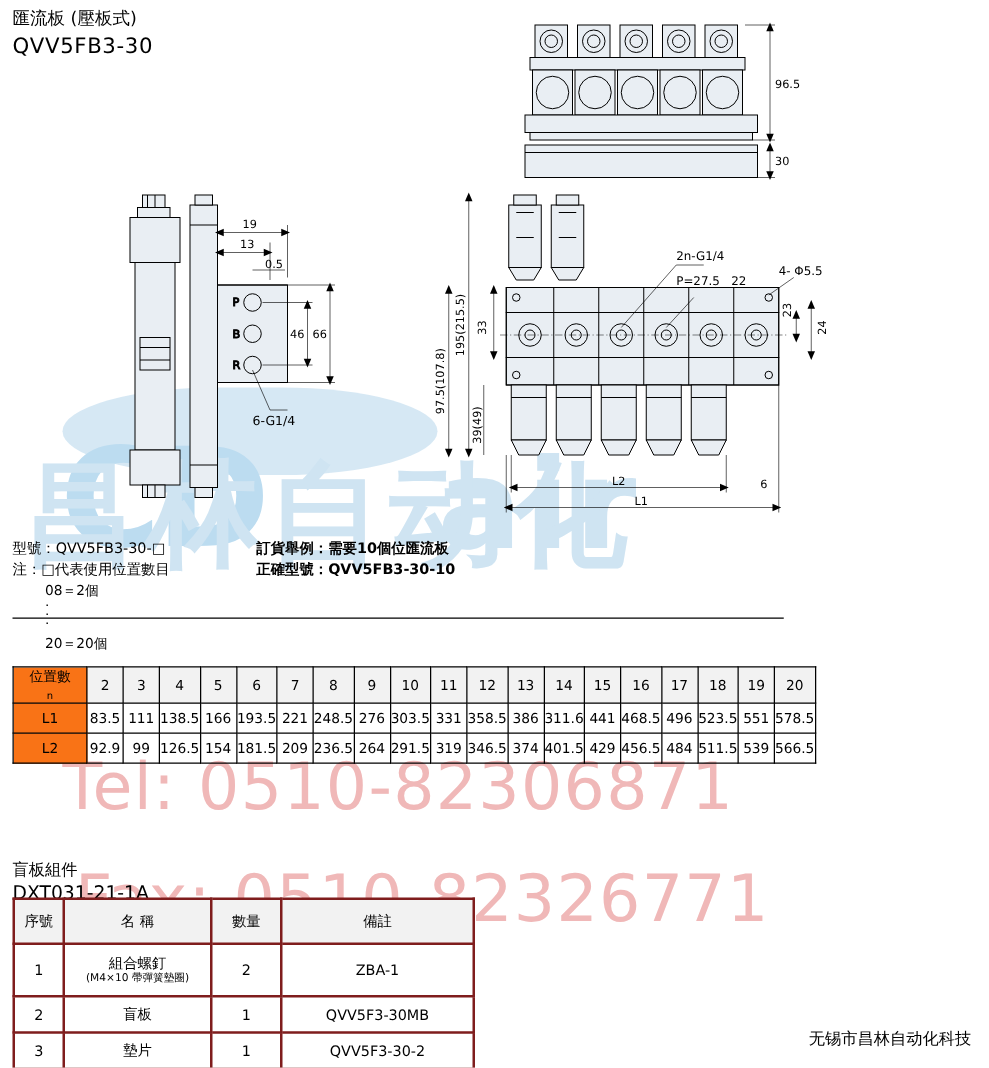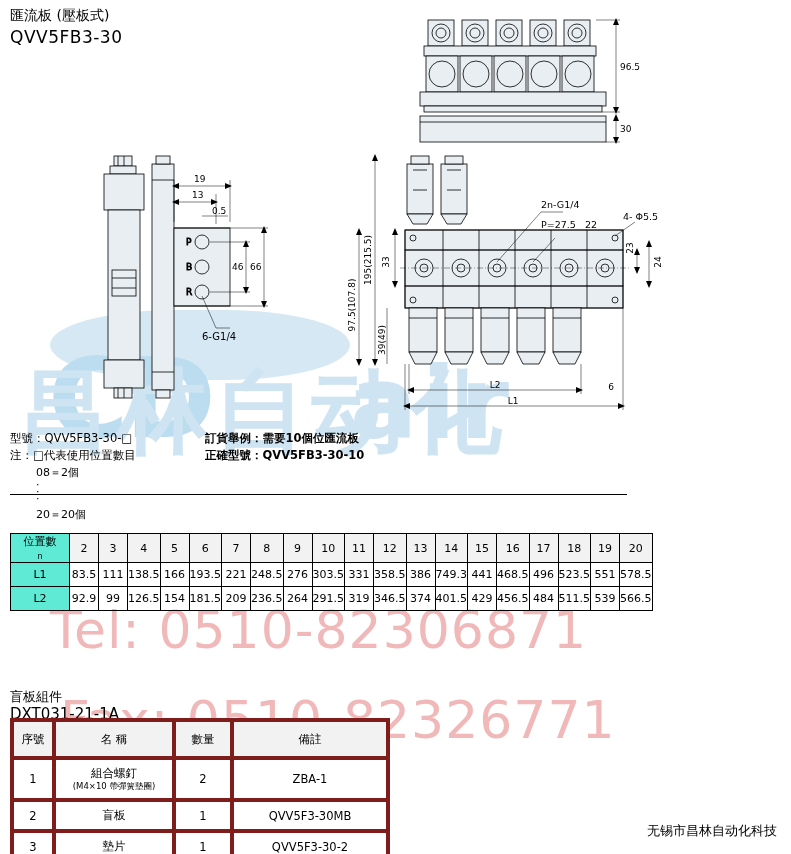--- a/index.html
+++ b/index.html
@@ -37,27 +37,27 @@
   #spec-box .row{display:flex;}
   #spec-box .c1{width:195px;}
   #spec-box .c2{flex:1;font-weight:bold;}
   #spec-box .small{font-size:11px;}
   #spec-box .indent{margin-left:26px;}
   .hr{position:absolute;left:10px;top:494px;width:617px;border-top:1px solid #000;}
   
   #l-table{left:10px;top:533px;border-collapse:collapse;font-size:11px;}
   #l-table td,#l-table th{border:1px solid #000;text-align:center;padding:0;height:23px;font-weight:normal;}
   #l-table .hdr{background:#f2f2f2;width:28px;}
-  #l-table .lbl{background:#5eead4;width:58px;font-size:11px;}
+  #l-table .lbl{background:#f97316;width:58px;font-size:11px;}
   #l-table .lbl .sub{font-size:8px;}
   
   #bp-title{left:10px;top:688px;font-size:13px;line-height:17px;}
   #bp-title .t2{font-size:15px;margin-top:1px;}
   #bp-table{left:10px;top:718px;border-collapse:collapse;font-size:11.5px;}
-  #bp-table td,#bp-table th{border:4px solid #7f1d1d;text-align:center;font-weight:normal;padding:6px 0;}
+  #bp-table td,#bp-table th{border:2px solid #7f1d1d;text-align:center;font-weight:normal;padding:6px 0;}
   #bp-table .c-seq{width:38px;}
   #bp-table .c-name{width:116px;}
   #bp-table .c-qty{width:54px;}
   #bp-table .c-note{width:152px;}
   #bp-table thead td{background:#f2f2f2;height:22px;}
   #bp-table .r1{height:42px;}
   #bp-table .r{height:23px;}
   #bp-table .sub{font-size:8.5px;display:block;line-height:11px;}
   #footer-company{right:14px;bottom:14px;font-size:13px;}
 </style>
@@ -397,21 +397,21 @@
         <td>138.5</td>
         <td>166</td>
         <td>193.5</td>
         <td>221</td>
         <td>248.5</td>
         <td>276</td>
         <td>303.5</td>
         <td>331</td>
         <td>358.5</td>
         <td>386</td>
-        <td>749.3</td>
+        <td>311.6</td>
         <td>441</td>
         <td>468.5</td>
         <td>496</td>
         <td>523.5</td>
         <td>551</td>
         <td>578.5</td>
       </tr>
       <tr>
         <td class="lbl">L2</td>
         <td>92.9</td>

